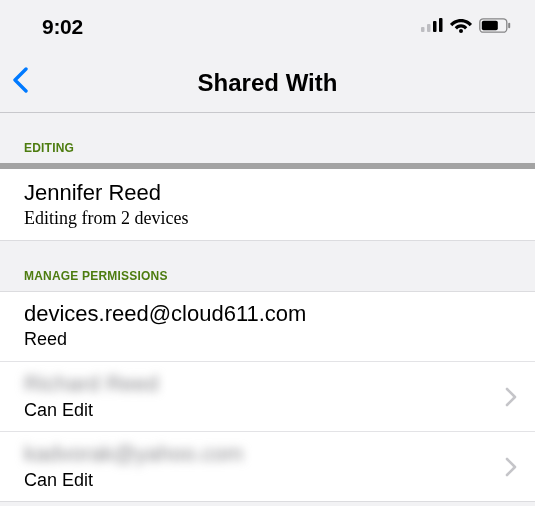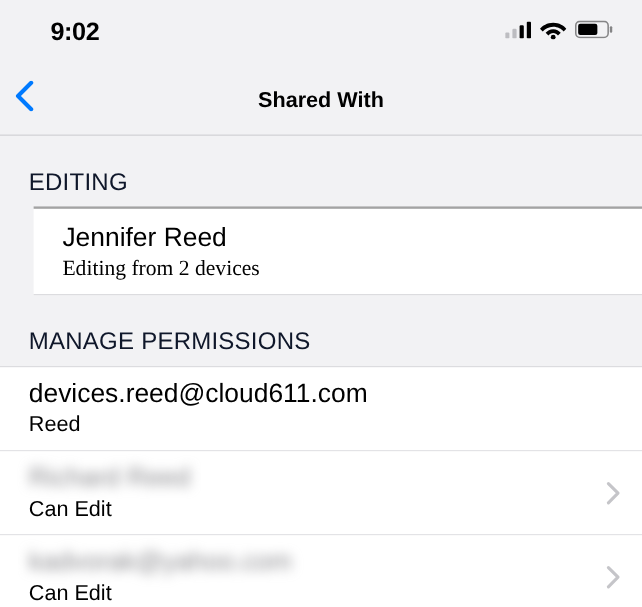--- a/index.html
+++ b/index.html
@@ -50,42 +50,41 @@
       cursor: pointer;
     }
     .back-chevron {
       display: inline-block;
       margin-right: 2px;
     }
     .nav-title {
       position: absolute;
       left: 50%;
       transform: translateX(-50%);
-      font-size: 18px;
+      font-size: 24px;
       font-weight: 600;
       color: #000;
     }
     .divider {
       height: 1px;
       background: #c8c8cc;
     }
     .section-header {
-      font-size: 20px;
-      font-weight: 400;
-      color: #0f172a;
+      font-size: 12px;
+      font-weight: 700;
+      color: #4d7c0f;
       padding: 28px 24px 8px 24px;
       letter-spacing: 0.2px;
     }
     .row {
       background: #ffffff;
       padding: 10px 24px 10px 24px;
       position: relative;
-      border-top: 2px solid #a3a3a3;
+      border-top: 6px solid #a3a3a3;
       border-bottom: 1px solid #dcdcdf;
-      margin-left: 28px;
     }
     .row-title {
       font-size: 22px;
       font-weight: 400;
       color: #000;
       line-height: 1.25;
     }
     .row-sub {
       font-size: 18px;
       font-weight: 400;

